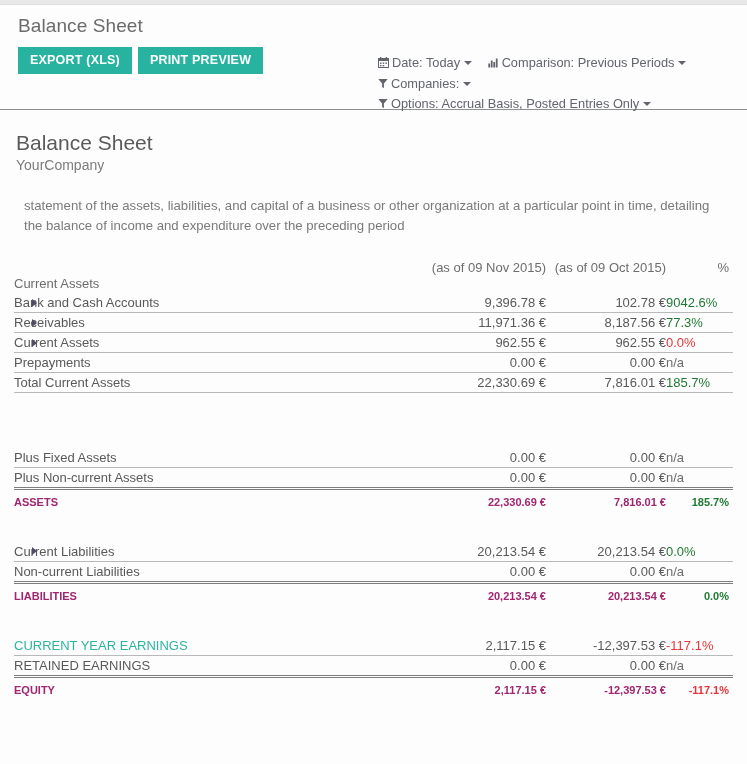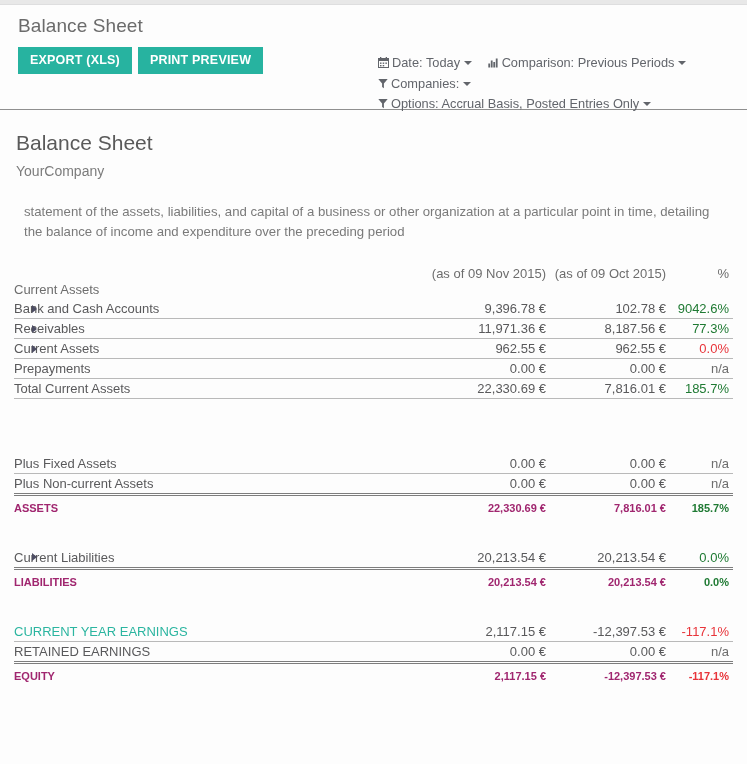--- a/index.html
+++ b/index.html
@@ -73,21 +73,21 @@
   .report-title {
     font-size: 21px;
     color: #5a5a5a;
     font-weight: 400;
     margin: 4px 0 0 2px;
     line-height: 26px;
   }
   .report-company {
     font-size: 14px;
     color: #7c7c7c;
-    margin: 6px 0 0 2px;
+    margin: 0 0 0 2px;
     line-height: 18px;
   }
   .report-desc {
     font-size: 13.2px;
     color: #7a7a7a;
     line-height: 20px;
     margin: 22px 8px 0 10px;
     max-width: 722px;
   }
 
@@ -118,21 +118,21 @@
   thead th.p { padding-right: 4px; }
 
   tr.row td {
     height: 19px;
     line-height: 19px;
     border-bottom: 1px solid #b9b9b9;
     vertical-align: middle;
     white-space: nowrap;
   }
   tr.row td.num { text-align: right; padding-right: 0px; }
-  tr.row td.pct { text-align: right; padding-right: 4px; }
+  tr.row td.pct { padding-right: 4px; }
 
   tr.section-head td {
     border-bottom: none;
     color: #6d6d6d;
     height: 18px; line-height: 18px;
   }
   tr.spacer td {
     height: 55px;
     border-bottom: none;
   }
@@ -321,20 +321,26 @@
         </tr>
         <tr class="spacer-sm">
           <td colspan="4"></td>
         </tr>
         <tr class="row">
           <td class="arrow-cell indent-1"><span class="arrow"></span><span>Current Liabilities</span></td>
           <td class="num">20,213.54 €</td>
           <td class="num">20,213.54 €</td>
           <td class="pct"><span class="g">0.0%</span></td>
         </tr>
+        <tr class="row">
+          <td class="arrow-cell indent-1"><span>Non-current Liabilities</span></td>
+          <td class="num">0.00 €</td>
+          <td class="num">0.00 €</td>
+          <td class="pct"><span class="na">n/a</span></td>
+        </tr>
         <tr class="total">
           <td class="arrow-cell indent-0"><span>LIABILITIES</span></td>
           <td class="num">20,213.54 €</td>
           <td class="num">20,213.54 €</td>
           <td class="pct"><span class="g">0.0%</span></td>
         </tr>
         <tr class="spacer-sm">
           <td colspan="4"></td>
         </tr>
         <tr class="row">

